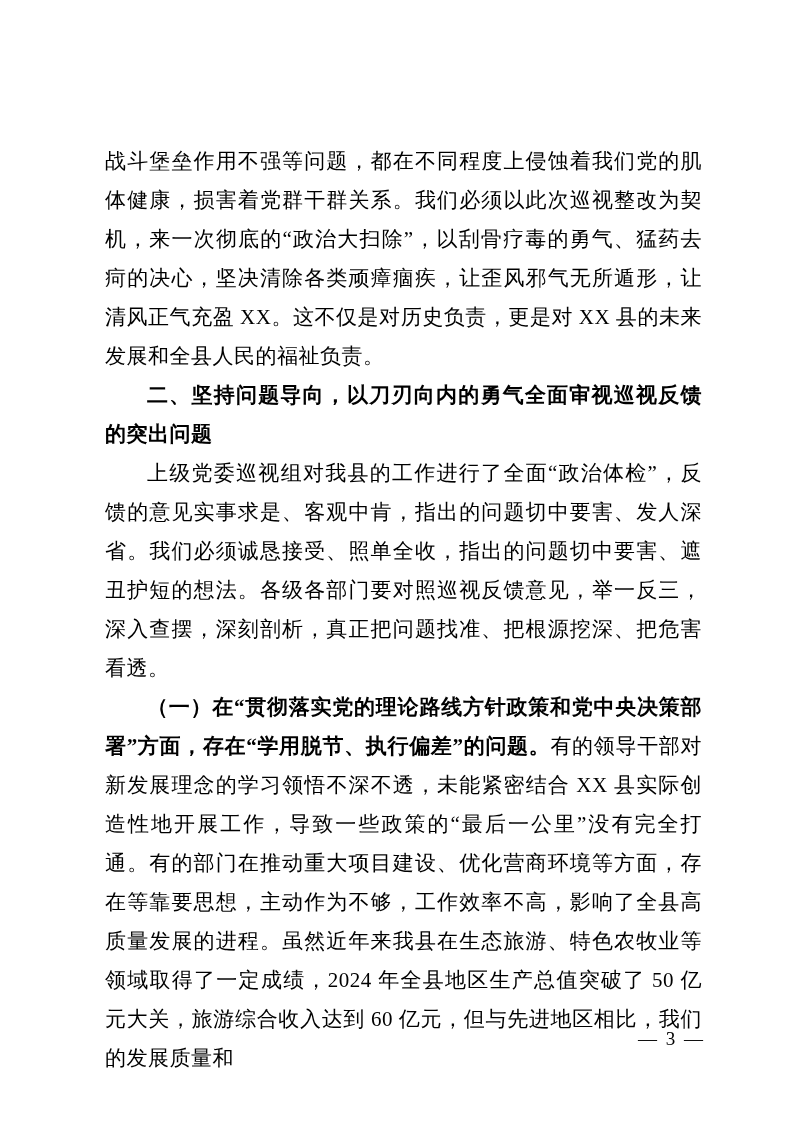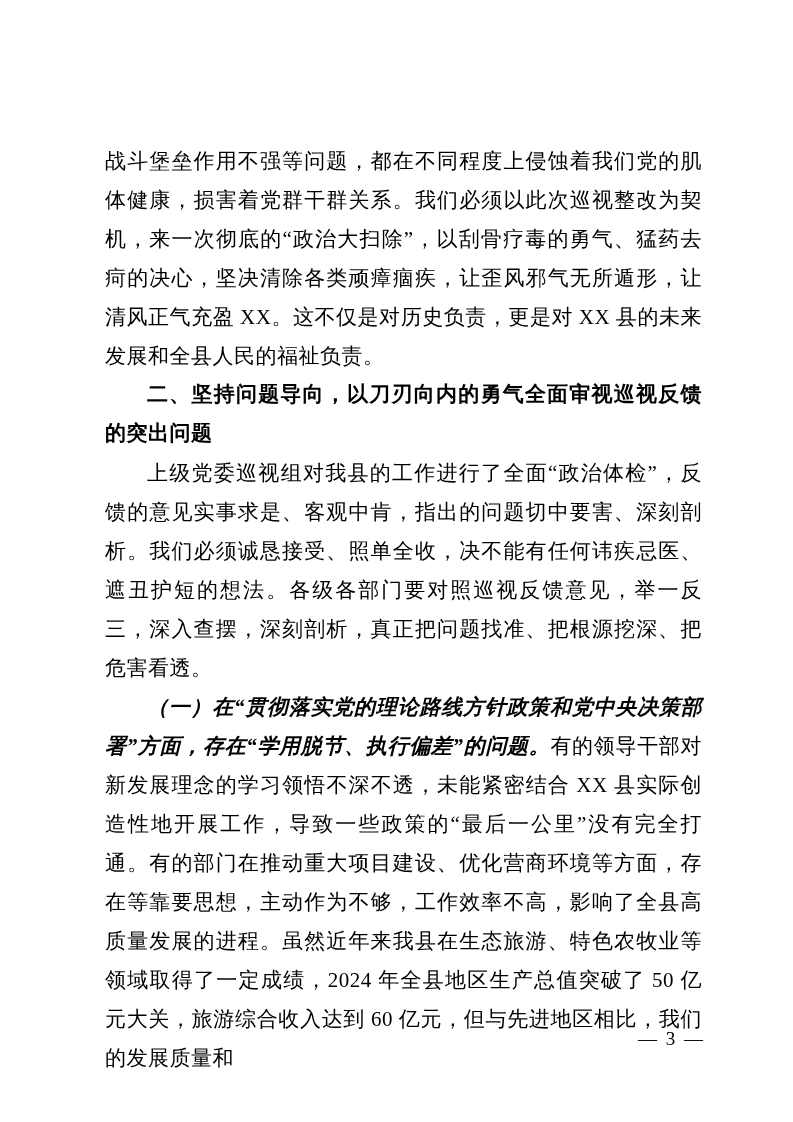--- a/index.html
+++ b/index.html
@@ -33,26 +33,25 @@
   }
   .para.no-indent {
     text-indent: 0;
   }
   .heading {
     margin: 0;
     font-size: 21px;
     line-height: 39px;
     font-weight: bold;
     text-indent: 2em;
-    font-family: Liberation Mono, monospace;
+    font-family: Liberation Serif, serif;
     letter-spacing: 0.5px;
   }
   .lead-bold {
     font-weight: bold;
-    font-style: italic;
   }
   .page-number {
     position: absolute;
     right: 88px;
     bottom: 72px;
     font-size: 19px;
     letter-spacing: 2px;
     font-family: "Liberation Serif", "DejaVu Serif", serif;
     color: #000000;
   }
@@ -60,20 +59,20 @@
 </head>
 <body>
 
 <div class="page">
   <div class="content">
 
     <p class="para no-indent">战斗堡垒作用不强等问题，都在不同程度上侵蚀着我们党的肌体健康，损害着党群干群关系。我们必须以此次巡视整改为契机，来一次彻底的“政治大扫除”，以刮骨疗毒的勇气、猛药去疴的决心，坚决清除各类顽瘴痼疾，让歪风邪气无所遁形，让清风正气充盈 XX。这不仅是对历史负责，更是对 XX 县的未来发展和全县人民的福祉负责。</p>
 
     <h2 class="heading">二、坚持问题导向，以刀刃向内的勇气全面审视巡视反馈的突出问题</h2>
 
-    <p class="para">上级党委巡视组对我县的工作进行了全面“政治体检”，反馈的意见实事求是、客观中肯，指出的问题切中要害、深刻剖析。我们必须诚恳接受、照单全收，决不能有任何讳疾忌医、遮丑护短的想法。各级各部门要对照巡视反馈意见，举一反三，深入查摆，深刻剖析，真正把问题找准、把根源挖深、把危害看透。</p>
+    <p class="para">上级党委巡视组对我县的工作进行了全面“政治体检”，反馈的意见实事求是、客观中肯，指出的问题切中要害、发人深省。我们必须诚恳接受、照单全收，指出的问题切中要害、遮丑护短的想法。各级各部门要对照巡视反馈意见，举一反三，深入查摆，深刻剖析，真正把问题找准、把根源挖深、把危害看透。</p>
 
     <p class="para"><span class="lead-bold">（一）在“贯彻落实党的理论路线方针政策和党中央决策部署”方面，存在“学用脱节、执行偏差”的问题。</span><span>有的领导干部对新发展理念的学习领悟不深不透，未能紧密结合 XX 县实际创造性地开展工作，导致一些政策的“最后一公里”没有完全打通。有的部门在推动重大项目建设、优化营商环境等方面，存在等靠要思想，主动作为不够，工作效率不高，影响了全县高质量发展的进程。虽然近年来我县在生态旅游、特色农牧业等领域取得了一定成绩，2024 年全县地区生产总值突破了 50 亿元大关，旅游综合收入达到 60 亿元，但与先进地区相比，我们的发展质量和</span></p>
 
   </div>
 
   <div class="page-number">— 3 —</div>
 </div>
 
 </body></html>

